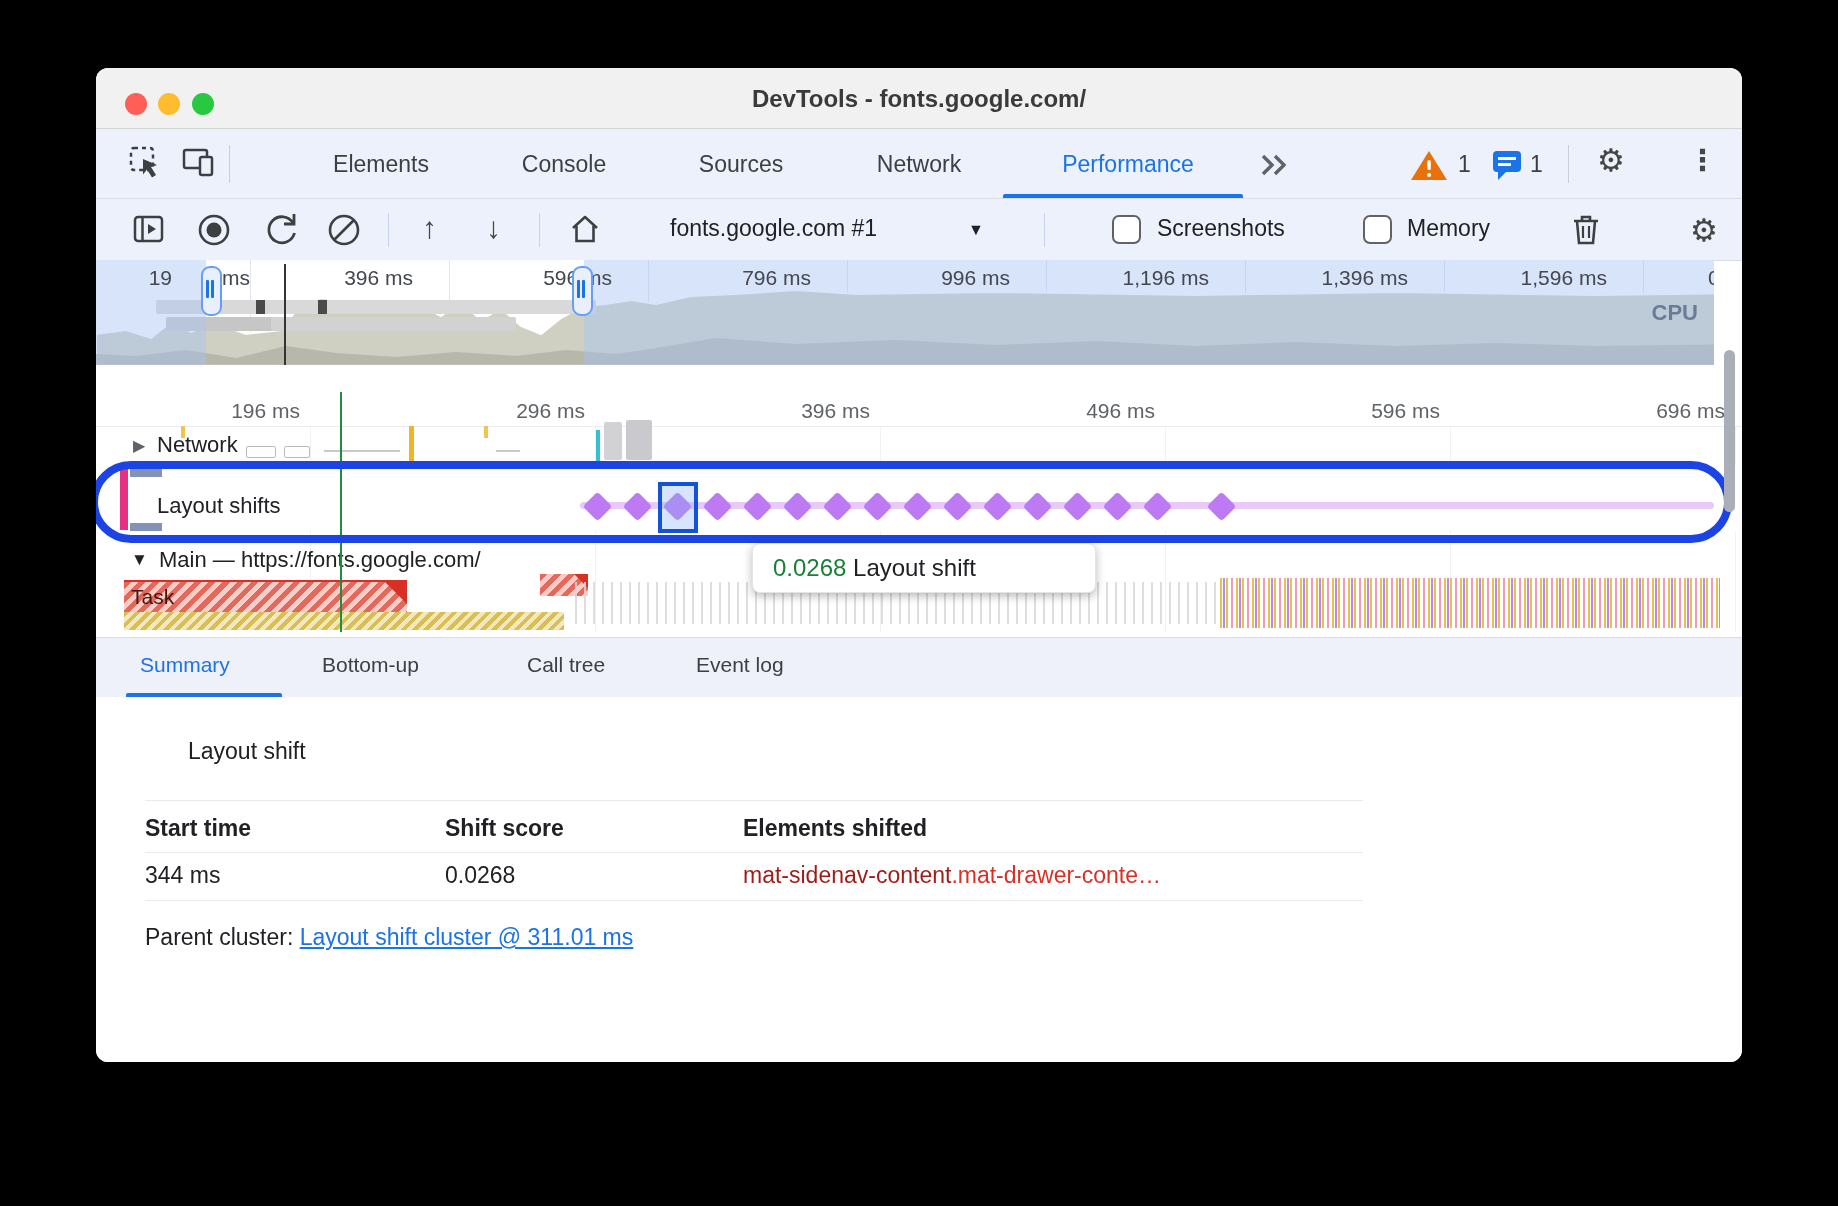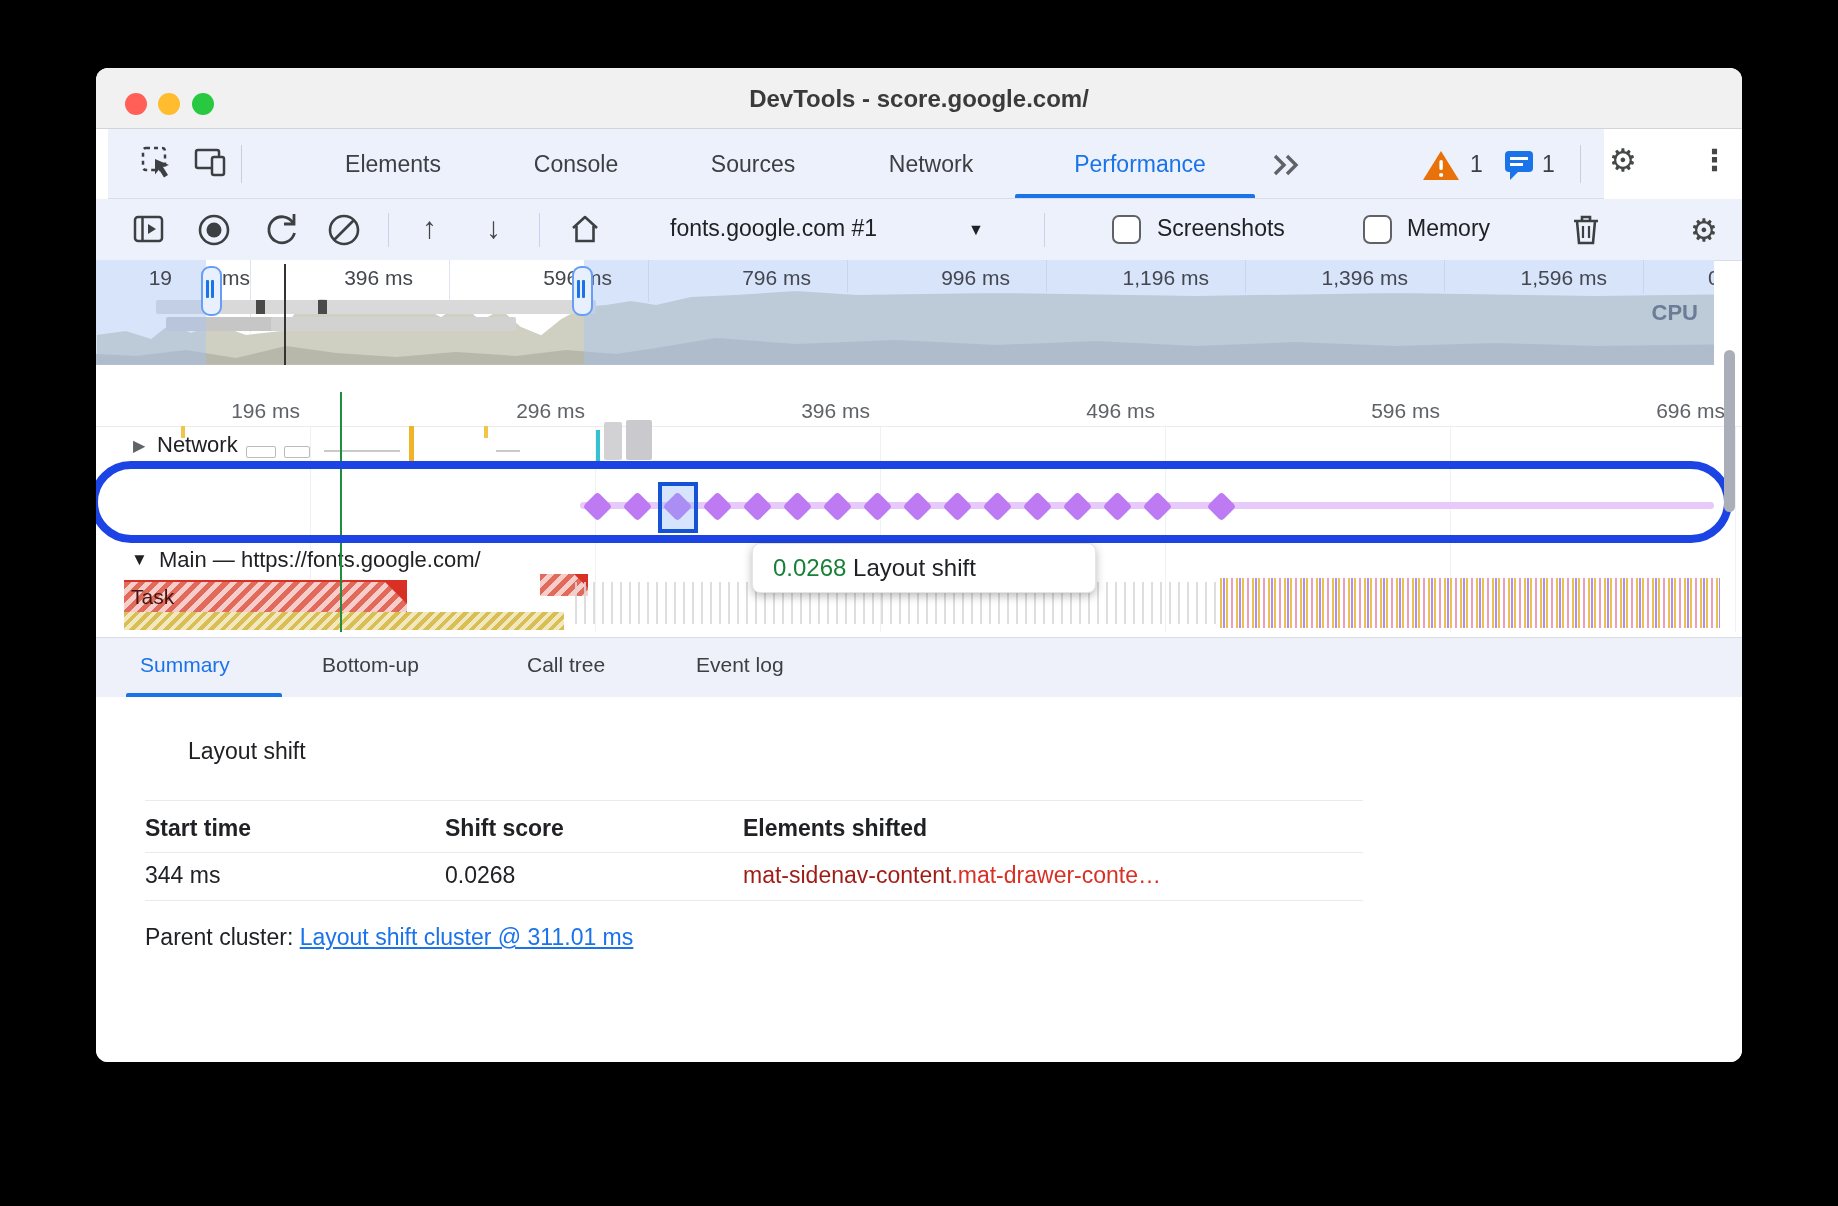--- a/index.html
+++ b/index.html
@@ -5,21 +5,21 @@
   html,body{margin:0;padding:0;background:#000;width:1838px;height:1206px;overflow:hidden;
     font-family:"Liberation Sans","DejaVu Sans",sans-serif;-webkit-font-smoothing:antialiased;}
   .abs{position:absolute;}
   #win{position:absolute;left:96px;top:68px;width:1646px;height:994px;background:#fff;
     border-radius:12px;overflow:hidden;box-shadow:0 18px 60px rgba(0,0,0,.65);}
   
   #titlebar{left:0;top:0;width:1646px;height:60px;background:#f1f1f1;border-bottom:1px solid #d4d4d4;}
   .light{width:22px;height:22px;border-radius:50%;top:25px;}
   #title{width:1646px;text-align:center;top:17px;font-size:24px;font-weight:700;color:#3a3a3a;}
   
-  #tabstrip{left:12px;top:61px;width:1496px;height:69px;background:#edf1fb;border-bottom:1px solid #d9dde8;}
+  #tabstrip{left:0;top:61px;width:1646px;height:69px;background:#edf1fb;border-bottom:1px solid #d9dde8;}
   .tab{top:22px;font-size:23px;color:#3c4043;transform:translateX(-50%);white-space:nowrap;cursor:default;}
   .tab.active{color:#1a73e8;}
   #perf-underline{left:907px;top:65px;width:240px;height:4px;background:#1a73e8;border-radius:2px 2px 0 0;}
   .vdiv{width:1px;background:#c9cedb;}
   .count{font-size:23px;color:#3c4043;top:22px;}
   
   #toolbar{left:0;top:131px;width:1646px;height:61px;background:#edf1fb;border-bottom:1px solid #d9dde8;}
   .tbtxt{font-size:23px;color:#202124;top:16px;white-space:nowrap;}
   .checkbox{width:25px;height:25px;border:2.5px solid #5f6368;border-radius:7px;background:#fff;top:16px;}
   .glyph{color:#444746;}
@@ -73,21 +73,21 @@
 </style>
 </head>
 <body>
 
 <div id="win">
 
   <div class="abs" id="titlebar">
     <div class="abs light" style="left:29px;background:#ff5f57;"></div>
     <div class="abs light" style="left:62px;background:#febc2e;"></div>
     <div class="abs light" style="left:96px;background:#28c840;"></div>
-    <div class="abs" id="title">DevTools - score.google.com/</div>
+    <div class="abs" id="title">DevTools - fonts.google.com/</div>
   </div>
 
   <div class="abs" id="tabstrip">
     <span class="abs" style="left:32px;top:16px;">
       <svg width="36" height="36" viewBox="0 0 36 36">
         <rect x="3" y="3" width="22" height="22" rx="3" fill="none" stroke="#3c4043" stroke-width="2.5" stroke-dasharray="4 4"></rect>
         <path d="M15 14 l14 6 -6 2 5 8 -4 2.5 -5-8 -4 5 z" fill="#3c4043"></path>
       </svg>
     </span>
     <span class="abs" style="left:86px;top:18px;">
@@ -267,20 +267,26 @@
     <div class="abs netbar" style="left:304px;width:96px;"><span>Lar</span></div>
     <div class="abs" style="left:400px;top:24px;width:24px;height:2px;background:#c9c9c9;"></div>
     <div class="abs netbar" style="left:424px;width:78px;"><span>Fan</span></div>
     <div class="abs" style="left:500px;top:4px;width:4px;height:32px;background:#35c2d0;z-index:2;"></div>
     <div class="abs" style="left:508px;top:-4px;width:18px;height:38px;background:#d2d2d4;border-radius:2px;"></div>
     <div class="abs" style="left:530px;top:-6px;width:26px;height:40px;background:#cacace;border-radius:2px;"></div>
     <div class="abs netbar" style="left:504px;width:52px;background:transparent;border:none;"><span>l…</span></div>
     <div class="abs netbar" style="left:559px;width:640px;"><span>fonts.google.com)</span></div>
   </div>
 
+  <div class="abs" style="left:0;top:397px;width:1646px;height:66px;background:#fff;">
+    <div class="abs" style="left:24px;top:3px;width:8px;height:62px;background:#e5317f;"></div>
+    <div class="abs" style="left:34px;top:4px;width:32px;height:8px;background:#8194b8;"></div>
+    <div class="abs" style="left:34px;top:58px;width:32px;height:8px;background:#8194b8;"></div>
+    <span class="abs trk-lbl" style="left:61px;top:28px;">Layout shifts</span>
+  </div>
   <div class="abs" id="ls-line" style="left:484px;width:1134px;"></div>
   <div id="diamonds">
       <span class="abs diamond" style="left: 491px;"></span>
       <span class="abs diamond" style="left: 531px;"></span>
       <span class="abs " id="sel-box" style="left: 562px;"></span>
       <span class="abs diamond" style="left: 571px;"></span>
       <span class="abs diamond" style="left: 611px;"></span>
       <span class="abs diamond" style="left: 651px;"></span>
       <span class="abs diamond" style="left: 691px;"></span>
       <span class="abs diamond" style="left: 731px;"></span>

